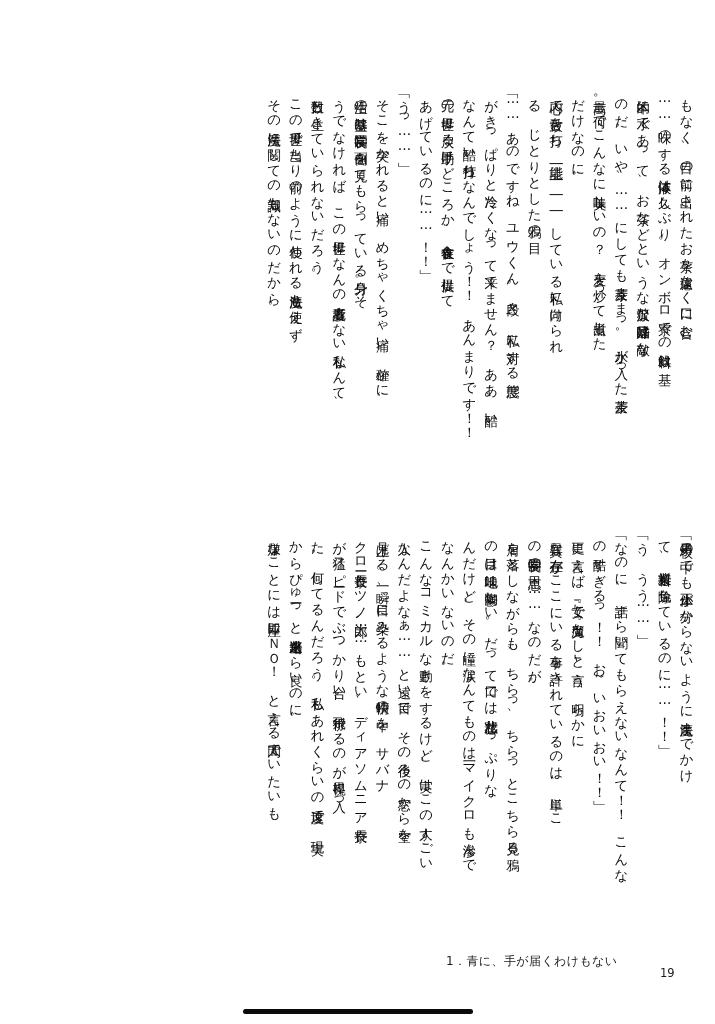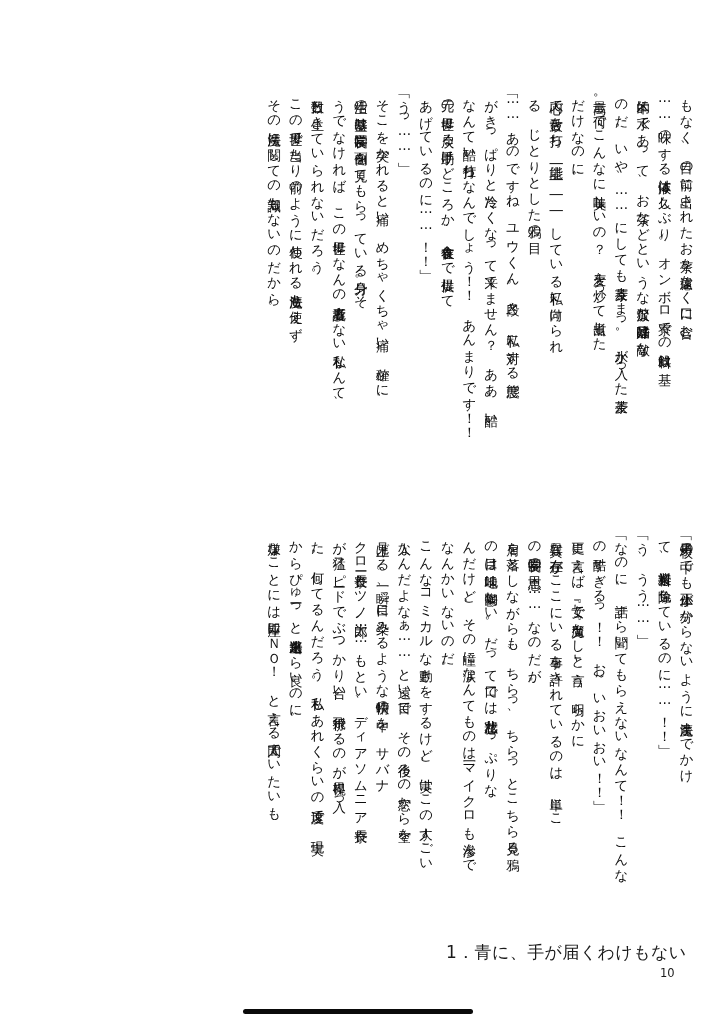--- a/index.html
+++ b/index.html
@@ -68,23 +68,23 @@
   #footer {
     position: absolute;
     bottom: 44px;
     left: 0;
     width: 715px;
     height: 20px;
   }
   #footer-title {
     position: absolute;
     left: 446px;
-    bottom: 16px;
+    bottom: 10px;
     font-family: "DejaVu Sans", sans-serif;
-    font-size: 17px;
+    font-size: 12px;
     color: #1a1a1a;
     letter-spacing: 0.4px;
     white-space: nowrap;
   }
   #footer-page {
     position: absolute;
     left: 660px;
     bottom: 0;
     font-family: "DejaVu Sans", sans-serif;
     font-size: 11.5px;
@@ -154,18 +154,18 @@
       <span class="vline">が猛スピードでぶつかり合い、飛行するのが視界に入っ</span>
       <span class="vline">た。何してるんだろう。私もあれくらいの速度で、現実</span>
       <span class="vline">からぴゅーっと逃避出来たら良いのに。</span>
       <span class="vline">嫌なことには即座にＮＯ！　と言える人間でいたいも</span>
     </div>
 
   </div>
 
   <div id="footer">
     <div id="footer-title">1．青に、手が届くわけもない</div>
-    <div id="footer-page">10</div>
+    <div id="footer-page">19</div>
   </div>
 
   <div id="home-indicator"></div>
 
 </div>
 
 </body></html>

